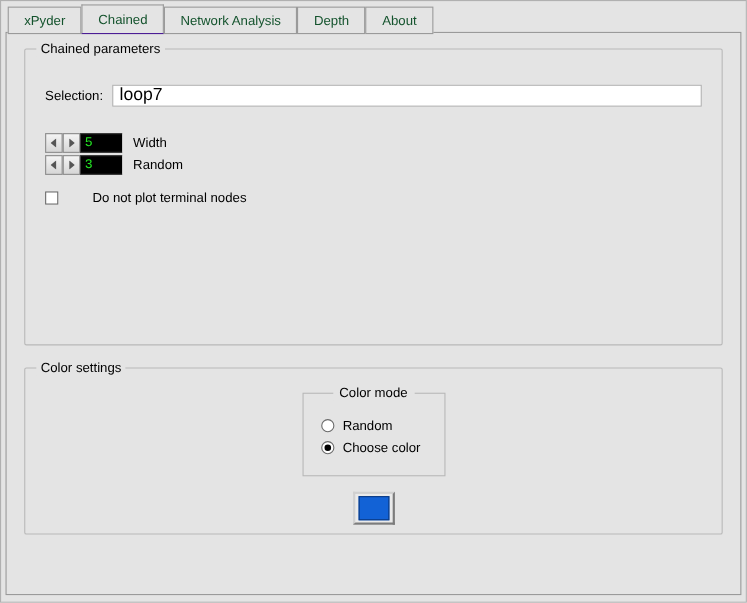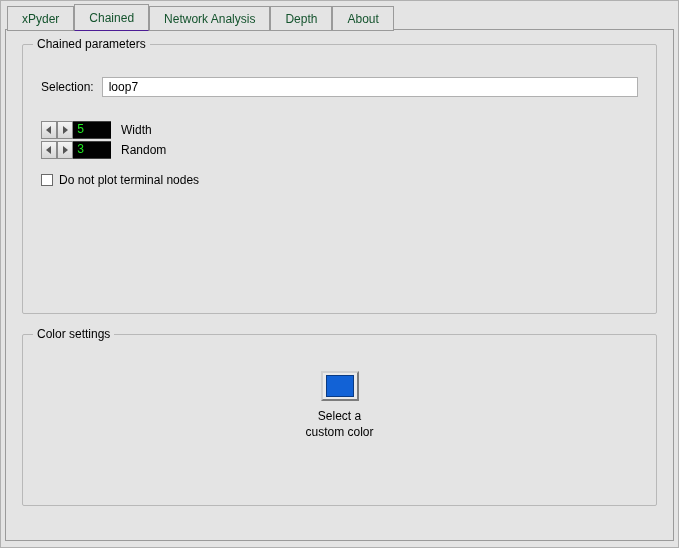--- a/index.html
+++ b/index.html
@@ -84,21 +84,21 @@
   .label {
     margin-right: 8px;
   }
   .text-input {
     flex: 1;
     height: 20px;
     border: 1px solid #b0b0b0;
     background: #fff;
     padding: 2px 6px;
     font-family: inherit;
-    font-size: 12px;
+    font-size: 16px;
   }
   .selection-row { margin: 10px 0 24px 0; }
   
   .spinner-row {
     display: flex;
     align-items: center;
     margin: 2px 0;
   }
   .spinner {
     display: inline-flex;
@@ -153,21 +153,21 @@
     content: "";
     display: block;
     width: 8px;
     height: 5px;
     border-left: 2px solid #000;
     border-bottom: 2px solid #000;
     transform: rotate(-50deg) translate(0px,-1px);
   }
   
   .color-group {
-    height: 172px;
+    height: 152px;
   }
   .color-inner {
     display: flex;
     flex-direction: column;
     align-items: center;
   }
   .mode-box {
     border: 1px solid #b8b8b8;
     padding: 16px 16px 12px 16px;
     position: relative;
@@ -288,35 +288,42 @@
               <svg width="6" height="8" viewBox="0 0 6 8">
                   <polygon points="1,0 1,8 6,4" fill="#555"></polygon>
                 </svg>
             </span>
           </button>
           <input class="spin-value" value="3" style="">
         </div>
         <span class="spin-label">Random</span>
       </div>
 
-      <div class="check-row" style="margin-top:14px;">
+      <div class="check-row" style="margin-top:14px;gap:25px;">
         <span class="checkbox"></span>
         <span>Do not plot terminal nodes</span>
       </div>
     </div>
 
     <div class="groupbox color-group">
       <span class="legend">Color settings</span>
 
       <div class="color-inner">
+        <div class="mode-box">
+          <span class="mode-legend">Color mode</span>
+          <div class="radio-row">
+            <span class="radio"></span>
+            <span>Random</span>
+          </div>
+          <div class="radio-row">
+            <span class="radio selected"></span>
+            <span>Choose color</span>
+          </div>
+        </div>
 
         <div class="swatch-btn">
           <div class="swatch-inner"></div>
         </div>
-        <div class="swatch-caption">
-          <span>Select a</span><br>
-          <span>custom color</span>
-        </div>
       </div>
     </div>
 
   </div>
 </div>
 
 </body></html>

